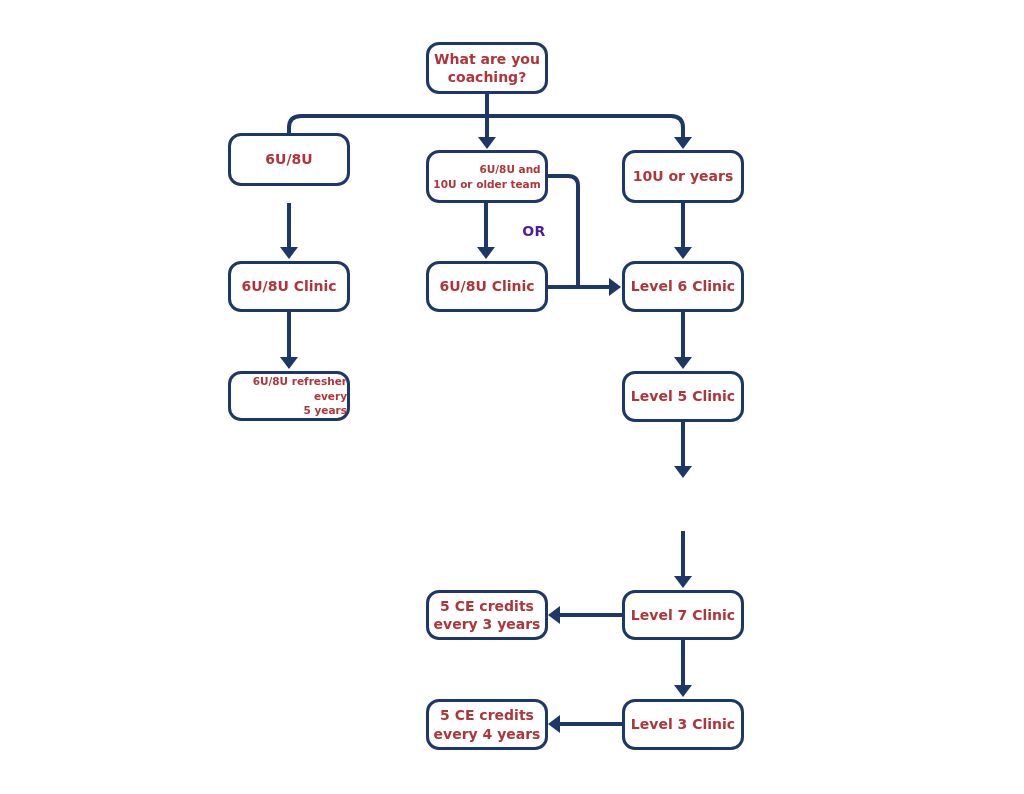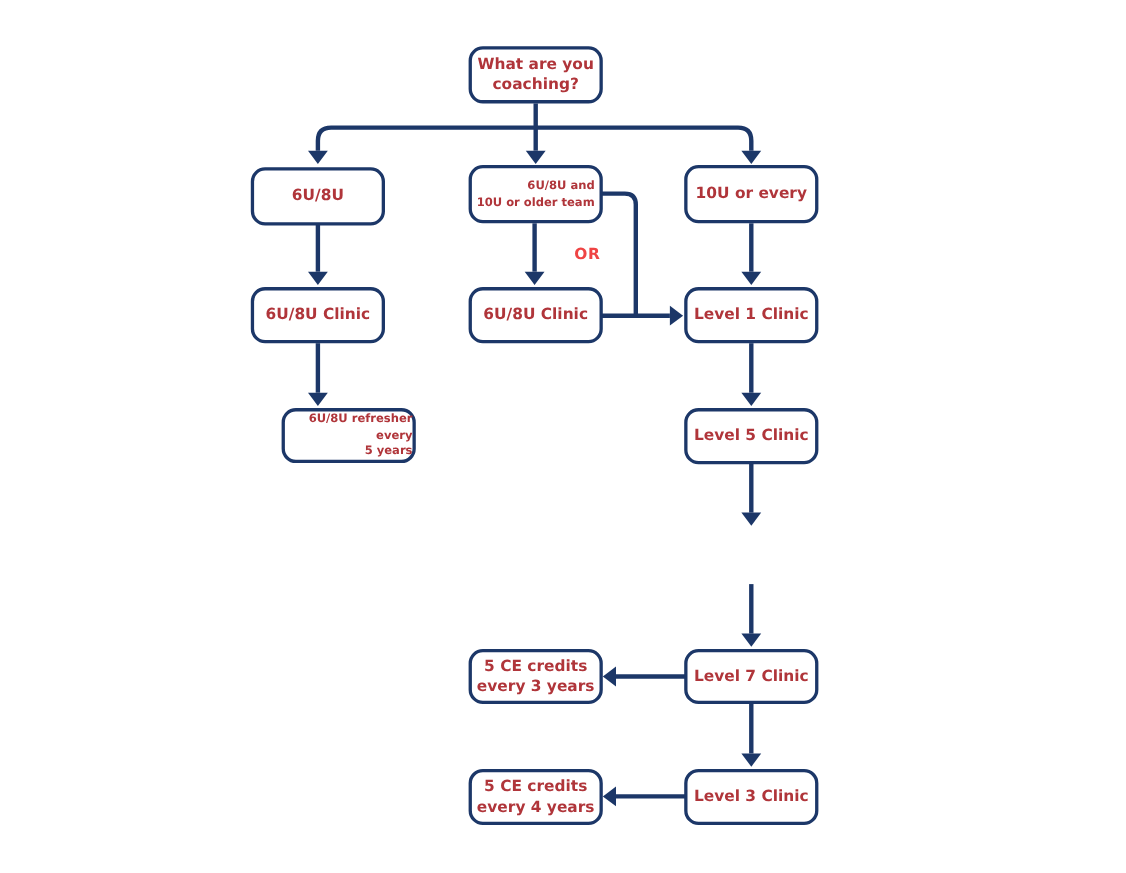--- a/index.html
+++ b/index.html
@@ -47,21 +47,21 @@
     line-height: 1.3;
     white-space: pre-line;
   }
   .node.small {
     font-size: 10.5px;
     line-height: 1.4;
     text-align: right;
   }
   .or-label {
     position: absolute;
-    color: #ef4444;
+    color: #4c1d95;
     font-weight: bold;
     font-size: 14px;
     letter-spacing: 0.5px;
     text-align: center;
     white-space: pre-line;
   }
 </style>
 </head>
 <body>
 
@@ -120,36 +120,36 @@
     </g>
     <g>
       <path d="M623,724 H560"></path>
       <polygon points="560,715 560,733 548,724"></polygon>
     </g>
   </svg>
 
   <div class="node" style="left:426px; top:42px; width:122px; height:52px;">What are you
 coaching?</div>
 
-  <div class="node" style="left:228px; top:152px; width:122px; height:53px;">6U/8U</div>
+  <div class="node" style="left:228px; top:133px; width:122px; height:53px;">6U/8U</div>
 
   <div class="node small" style="left:426px; top:150px; width:122px; height:53px;">6U/8U and
 10U or older team</div>
 
-  <div class="node" style="left:622px; top:150px; width:122px; height:53px;">10U or every</div>
+  <div class="node" style="left:622px; top:150px; width:122px; height:53px;">10U or years</div>
 
   <div class="or-label" style="left:510px; top:223px; width:48px;">OR</div>
 
   <div class="node" style="left:228px; top:261px; width:122px; height:51px;">6U/8U Clinic</div>
 
   <div class="node" style="left:426px; top:261px; width:122px; height:51px;">6U/8U Clinic</div>
 
-  <div class="node" style="left:622px; top:261px; width:122px; height:51px;">Level 1 Clinic</div>
+  <div class="node" style="left:622px; top:261px; width:122px; height:51px;">Level 6 Clinic</div>
 
-  <div class="node small" style="left:228px; top:371px; width:122px; height:50px;margin-left:28px;">6U/8U refresher every
+  <div class="node small" style="left:228px; top:371px; width:122px; height:50px;">6U/8U refresher every
 5 years</div>
 
   <div class="node" style="left:622px; top:371px; width:122px; height:51px;">Level 5 Clinic</div>
 
 
   <div class="node" style="left:426px; top:590px; width:122px; height:50px;">5 CE credits
 every 3 years</div>
 
   <div class="node" style="left:622px; top:590px; width:122px; height:50px;">Level 7 Clinic</div>
 

